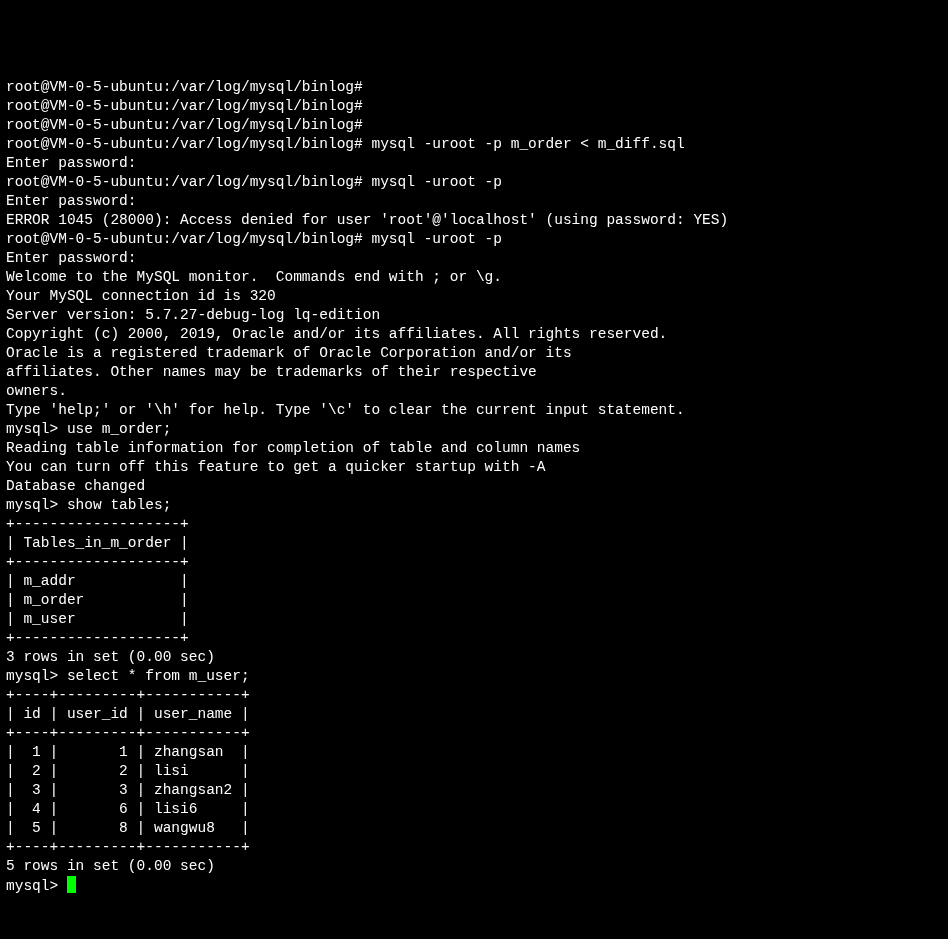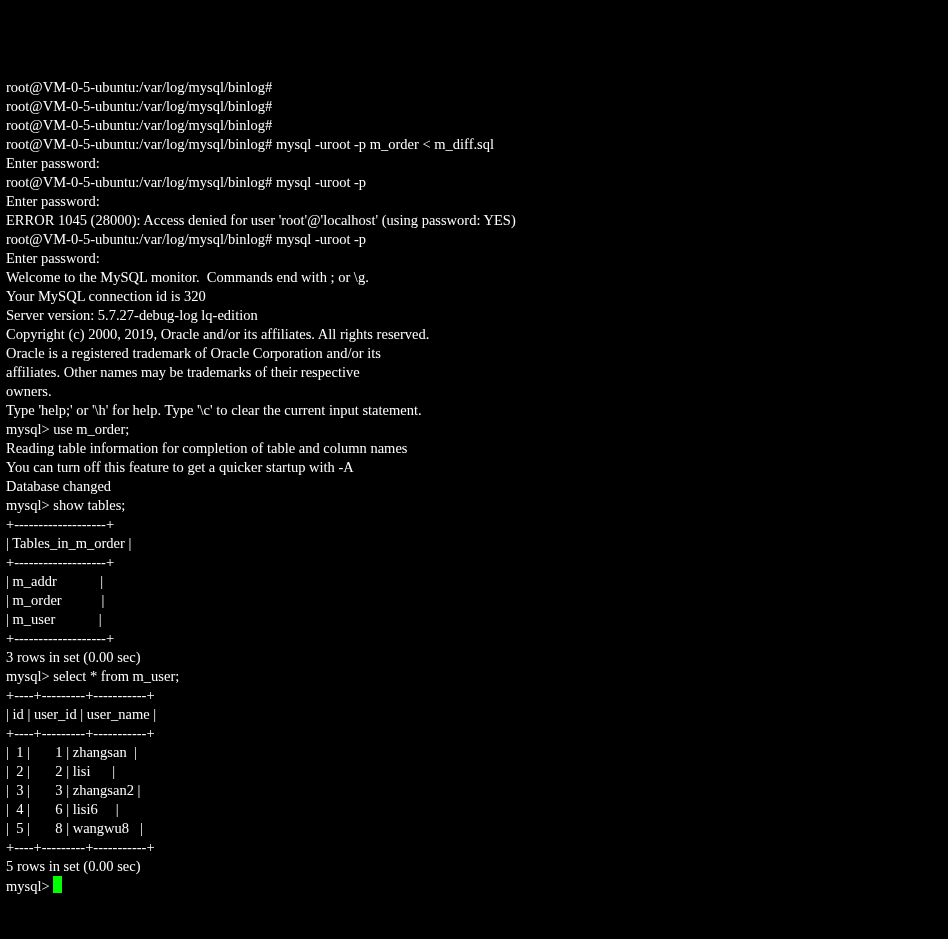--- a/index.html
+++ b/index.html
@@ -14,21 +14,20 @@
       font-size: 14.5px;
       line-height: 19px;
       padding: 2px 6px;
       width: 948px;
       height: 939px;
       overflow: hidden;
       white-space: pre;
     }
     .line {
       display: block;
-      font-family: Liberation Serif, serif;
     }
     .cursor {
       display: inline-block;
       width: 9px;
       height: 17px;
       background-color: #00ff00;
       vertical-align: text-bottom;
       margin-bottom: 1px;
     }
   </style>

